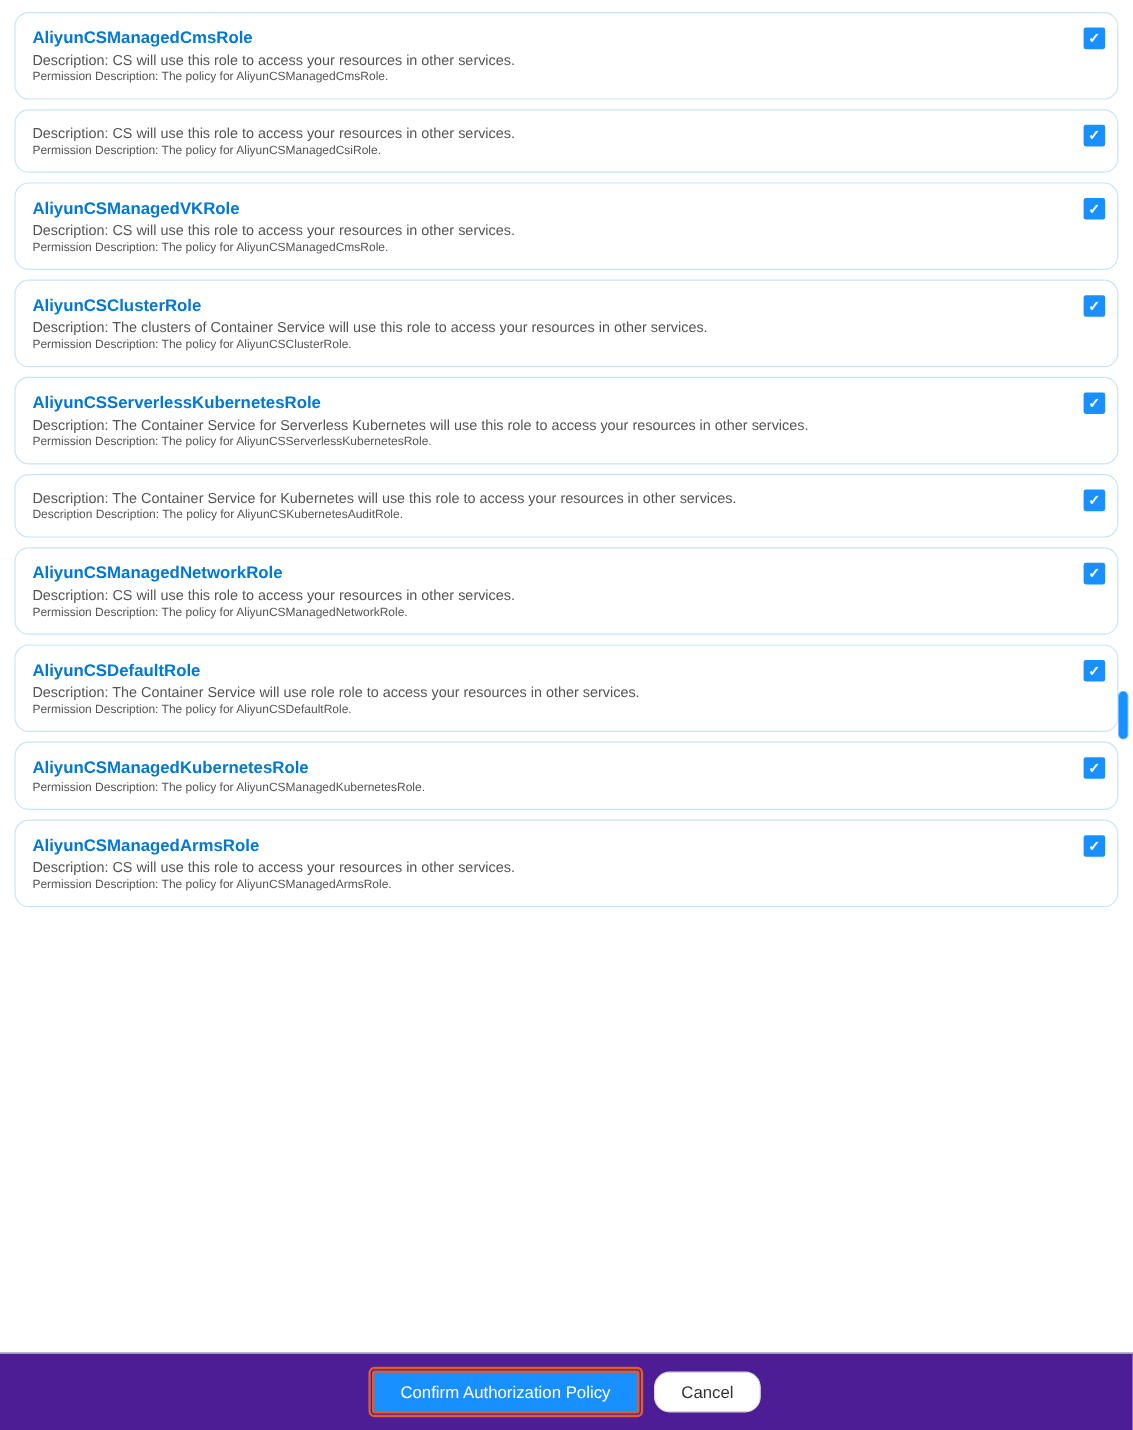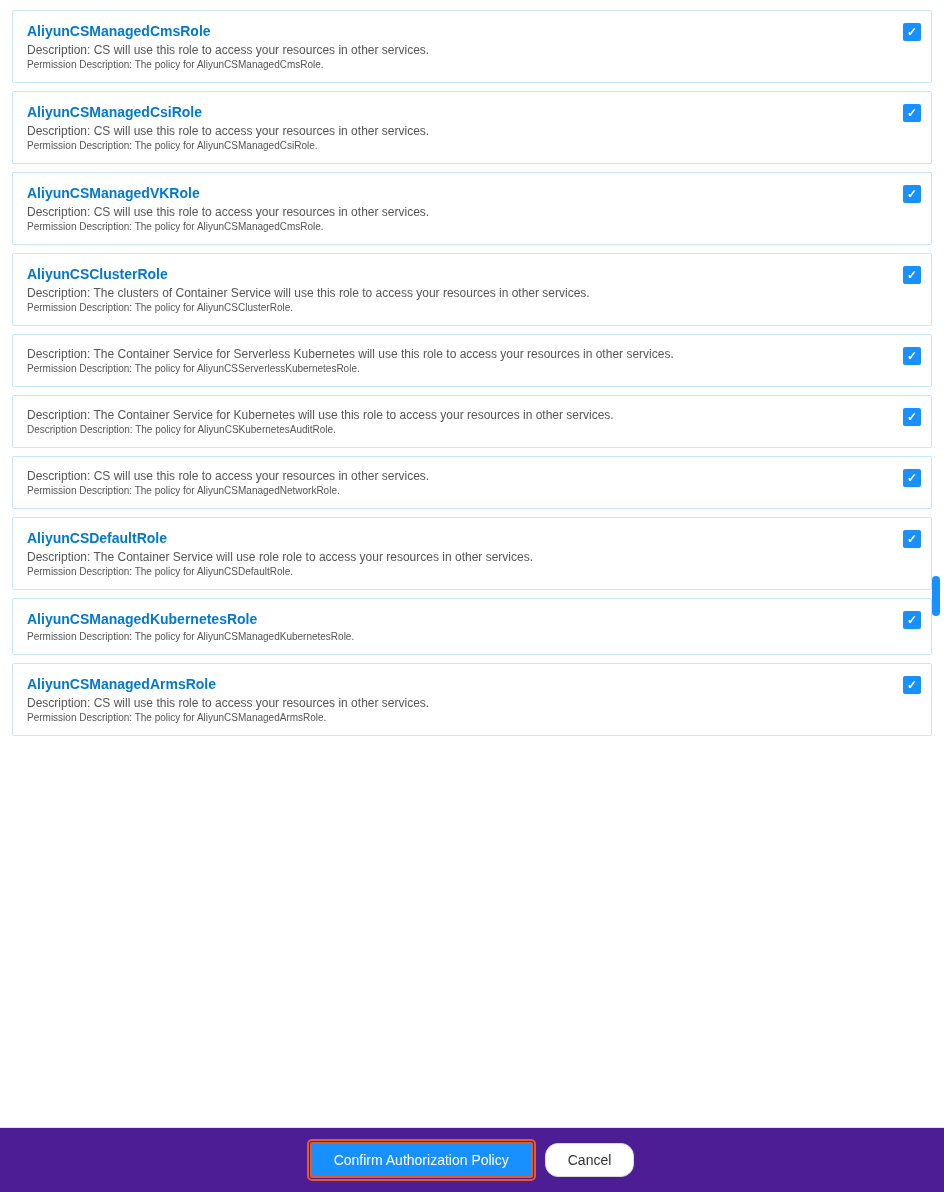--- a/index.html
+++ b/index.html
@@ -12,21 +12,21 @@
       flex-direction: column;
     }
     .main-content {
       flex: 1;
       padding: 10px 12px;
       overflow-y: auto;
       background: #fff;
     }
     .role-card {
       border: 1px solid #c8e6f5;
-      border-radius: 2px;
+      border-radius: 12px;
       margin-bottom: 8px;
       padding: 12px 40px 12px 14px;
       position: relative;
       background: #fff;
     }
     .role-card .role-name {
       font-size: 14px;
       font-weight: bold;
       color: #0078d4;
       margin-bottom: 4px;
@@ -105,48 +105,49 @@
 
 <div class="main-content">
 
 <div class="role-card">
       <div class="role-name">AliyunCSManagedCmsRole</div>
       <div class="role-desc">Description: CS will use this role to access your resources in other services.</div>
       <div class="role-perm">Permission Description: The policy for AliyunCSManagedCmsRole.</div>
       <div class="checkbox"></div>
     </div>
     <div class="role-card">
-      <div class="role-name">AliyunCSManagedCsiRole</div>
       <div class="role-desc">Description: CS will use this role to access your resources in other services.</div>
       <div class="role-perm">Permission Description: The policy for AliyunCSManagedCsiRole.</div>
       <div class="checkbox"></div>
     </div>
     <div class="role-card">
       <div class="role-name">AliyunCSManagedVKRole</div>
       <div class="role-desc">Description: CS will use this role to access your resources in other services.</div>
       <div class="role-perm">Permission Description: The policy for AliyunCSManagedCmsRole.</div>
       <div class="checkbox"></div>
     </div>
     <div class="role-card">
       <div class="role-name">AliyunCSClusterRole</div>
       <div class="role-desc">Description: The clusters of Container Service will use this role to access your resources in other services.</div>
       <div class="role-perm">Permission Description: The policy for AliyunCSClusterRole.</div>
       <div class="checkbox"></div>
     </div>
     <div class="role-card">
+      <div class="role-name">AliyunCSServerlessKubernetesRole</div>
       <div class="role-desc">Description: The Container Service for Serverless Kubernetes will use this role to access your resources in other services.</div>
       <div class="role-perm">Permission Description: The policy for AliyunCSServerlessKubernetesRole.</div>
       <div class="checkbox"></div>
     </div>
     <div class="role-card">
       <div class="role-desc">Description: The Container Service for Kubernetes will use this role to access your resources in other services.</div>
       <div class="role-perm">Description Description: The policy for AliyunCSKubernetesAuditRole.</div>
       <div class="checkbox"></div>
     </div>
     <div class="role-card">
+      <div class="role-name">AliyunCSManagedNetworkRole</div>
       <div class="role-desc">Description: CS will use this role to access your resources in other services.</div>
       <div class="role-perm">Permission Description: The policy for AliyunCSManagedNetworkRole.</div>
       <div class="checkbox"></div>
     </div>
     <div class="role-card">
       <div class="role-name">AliyunCSDefaultRole</div>
       <div class="role-desc">Description: The Container Service will use role role to access your resources in other services.</div>
       <div class="role-perm">Permission Description: The policy for AliyunCSDefaultRole.</div>
       <div class="checkbox"></div>
     </div>

